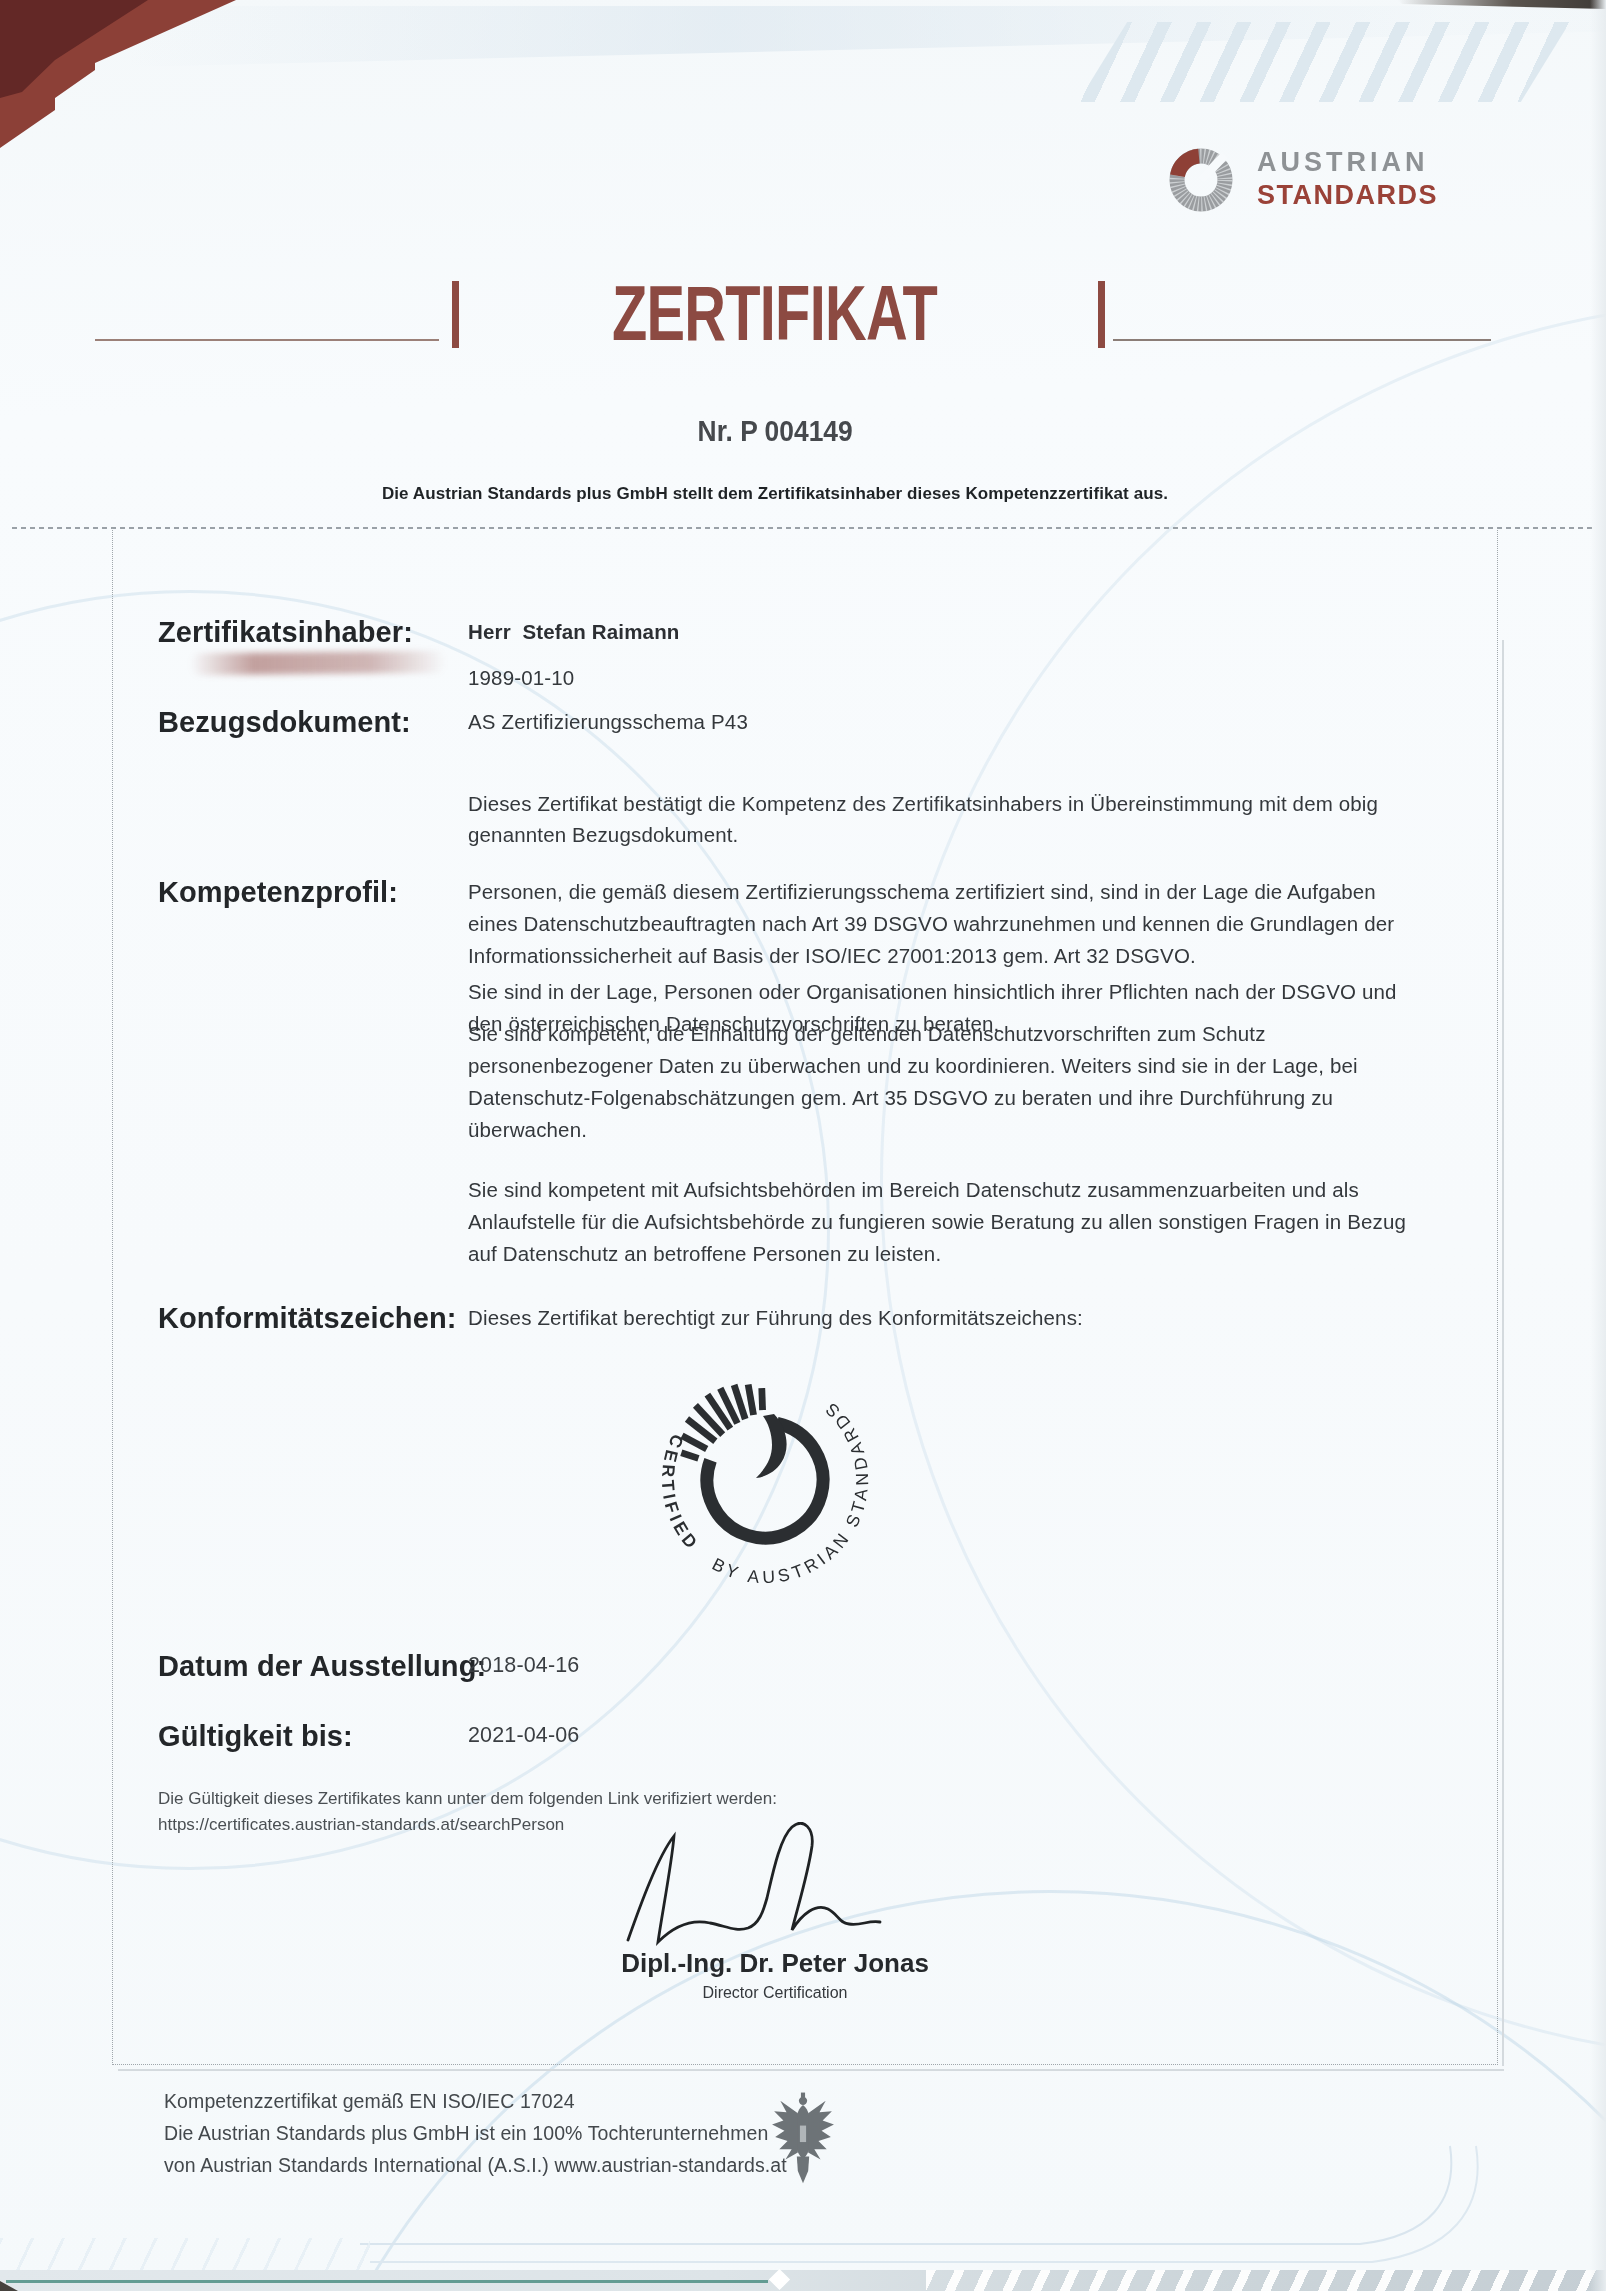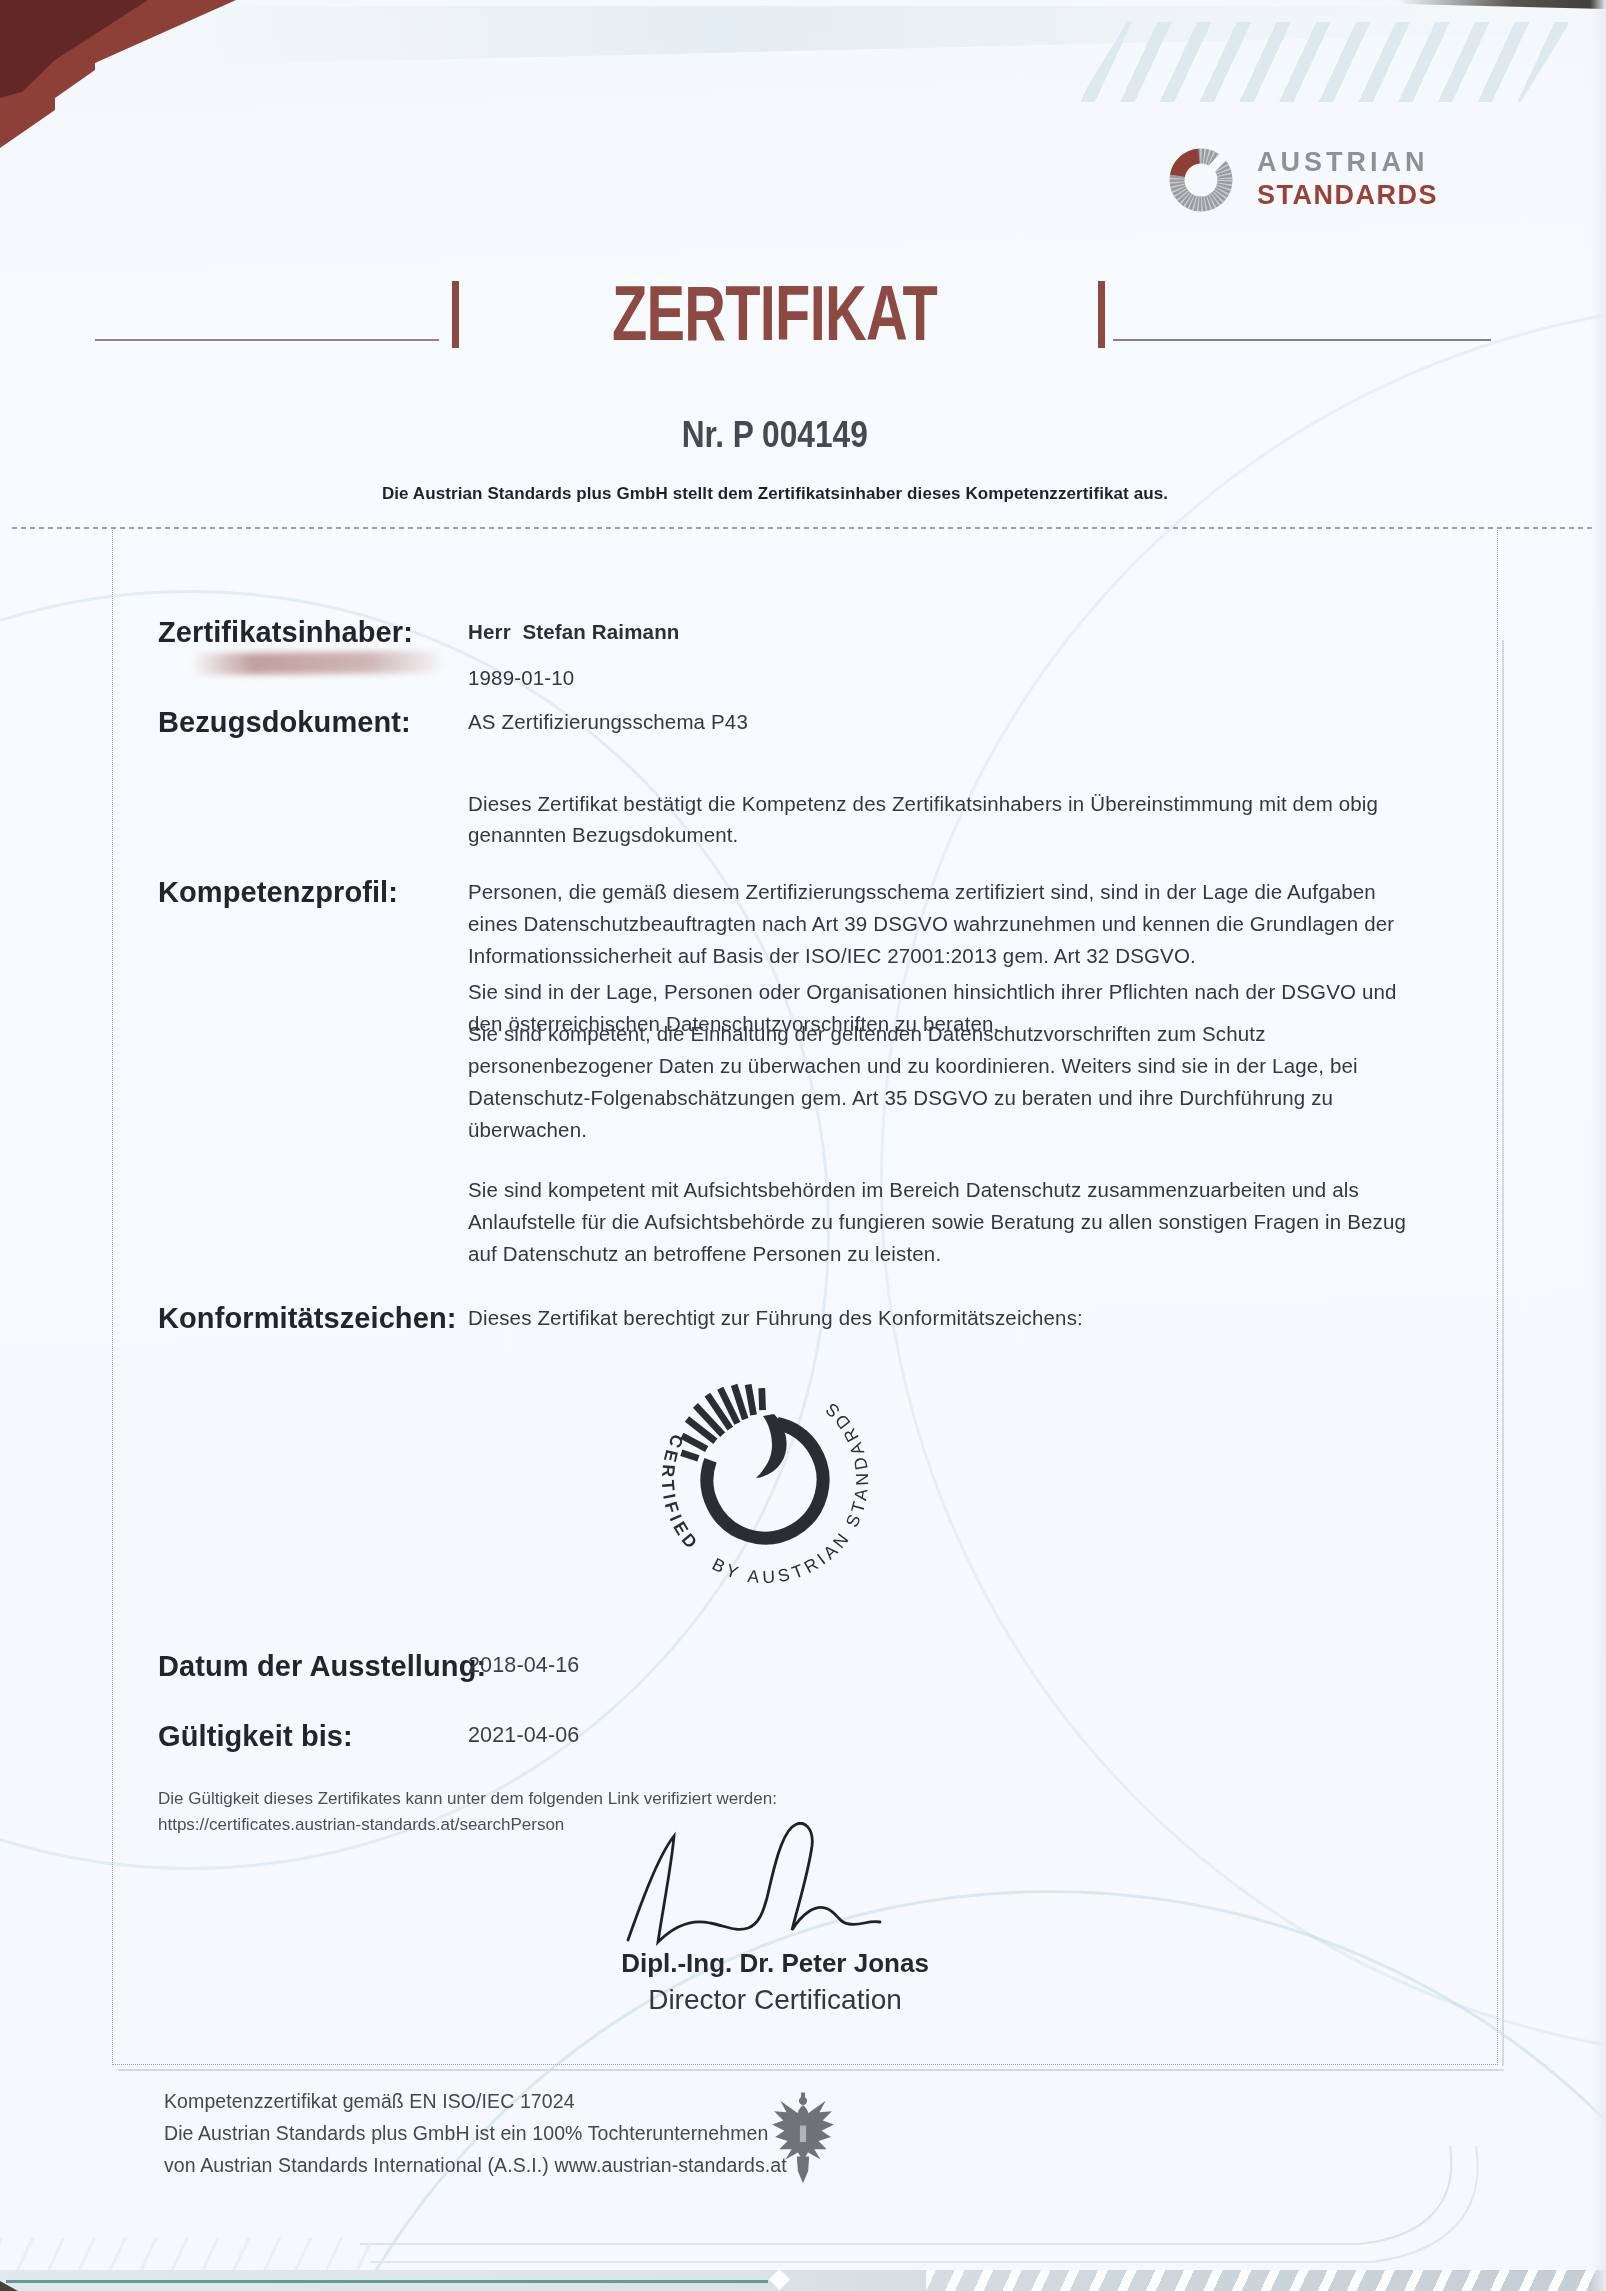--- a/index.html
+++ b/index.html
@@ -48,21 +48,21 @@
   .center-band { position:absolute; left:0; width:1550px; text-align:center; }
   .title { top:268px; }
   .title h1 { display:inline-block; font-size:78px; font-weight:bold; color:#8c4a42;
           letter-spacing:-1px; transform:scaleX(.74); transform-origin:center; }
   .t-line { position:absolute; height:2px; background:#9b8078; top:339px; }
   .t-line.left  { left:95px;   width:344px; }
   .t-line.right { left:1113px; width:378px; background:#8b7d77; }
   .t-bar { position:absolute; width:7px; top:281px; height:67px; background:#8d4a42; }
   .t-bar.left  { left:452px; }
   .t-bar.right { left:1098px; }
-  .cert-nr { top:414px; font-size:36px; font-weight:bold; color:#46494d;text-decoration:underline; }
+  .cert-nr { top:414px; font-size:30px; font-weight:bold; color:#46494d;text-decoration:underline; }
   .cert-nr span { display:inline-block; transform:scaleX(.88); }
   .intro { top:484px; font-size:17px; font-weight:bold; color:#1f2326; letter-spacing:.1px; }
 
   
   .dashed-rule { position:absolute; left:12px; top:527px; width:1582px; height:2px;
           background:repeating-linear-gradient(90deg,#9aa1a7 0 5px, rgba(255,255,255,0) 5px 9px); }
   .content-box { position:absolute; left:112px; top:528px; width:1386px; height:1537px;
           border-left:1.5px dotted #a0a7ac; border-right:1.5px dotted #a0a7ac; border-bottom:1.5px dotted #a0a7ac; }
   .box-shadow-r { position:absolute; left:1502px; top:640px; width:2px; height:1426px; background:#d4dade; }
   .box-shadow-b { position:absolute; left:118px; top:2069px; width:1386px; height:2px; background:#d4dade; }
@@ -71,21 +71,21 @@
   .val { position:absolute; left:468px; width:940px; font-size:20.5px; color:#34383c; line-height:31px; letter-spacing:.15px; }
   .val.bold { font-weight:bold; color:#2c2f33; white-space:pre-wrap; }
   .val.para { line-height:32px; }
   .val.date { font-size:21.5px; color:#3a3e42; }
   .small { position:absolute; left:158px; font-size:17px; color:#4a4f53; line-height:26px; }
 
   
   .seal { position:absolute; left:635px; top:1350px; }
   .sig { position:absolute; left:618px; top:1822px; }
   .signer-name  { top:1948px; font-size:26px; font-weight:bold; color:#26292c; }
-  .signer-title { top:1984px; font-size:28px; color:#34383c; }
+  .signer-title { top:1984px; font-size:16px; color:#34383c; }
 
   
   .footer-line { position:absolute; left:164px; font-size:19.5px; color:#43484c; letter-spacing:.1px; }
   .eagle { position:absolute; left:770px; top:2090px; }
   .curves-svg { position:absolute; left:300px; top:2140px; }
 </style>
 </head>
 <body>
 
 <div class="page">

